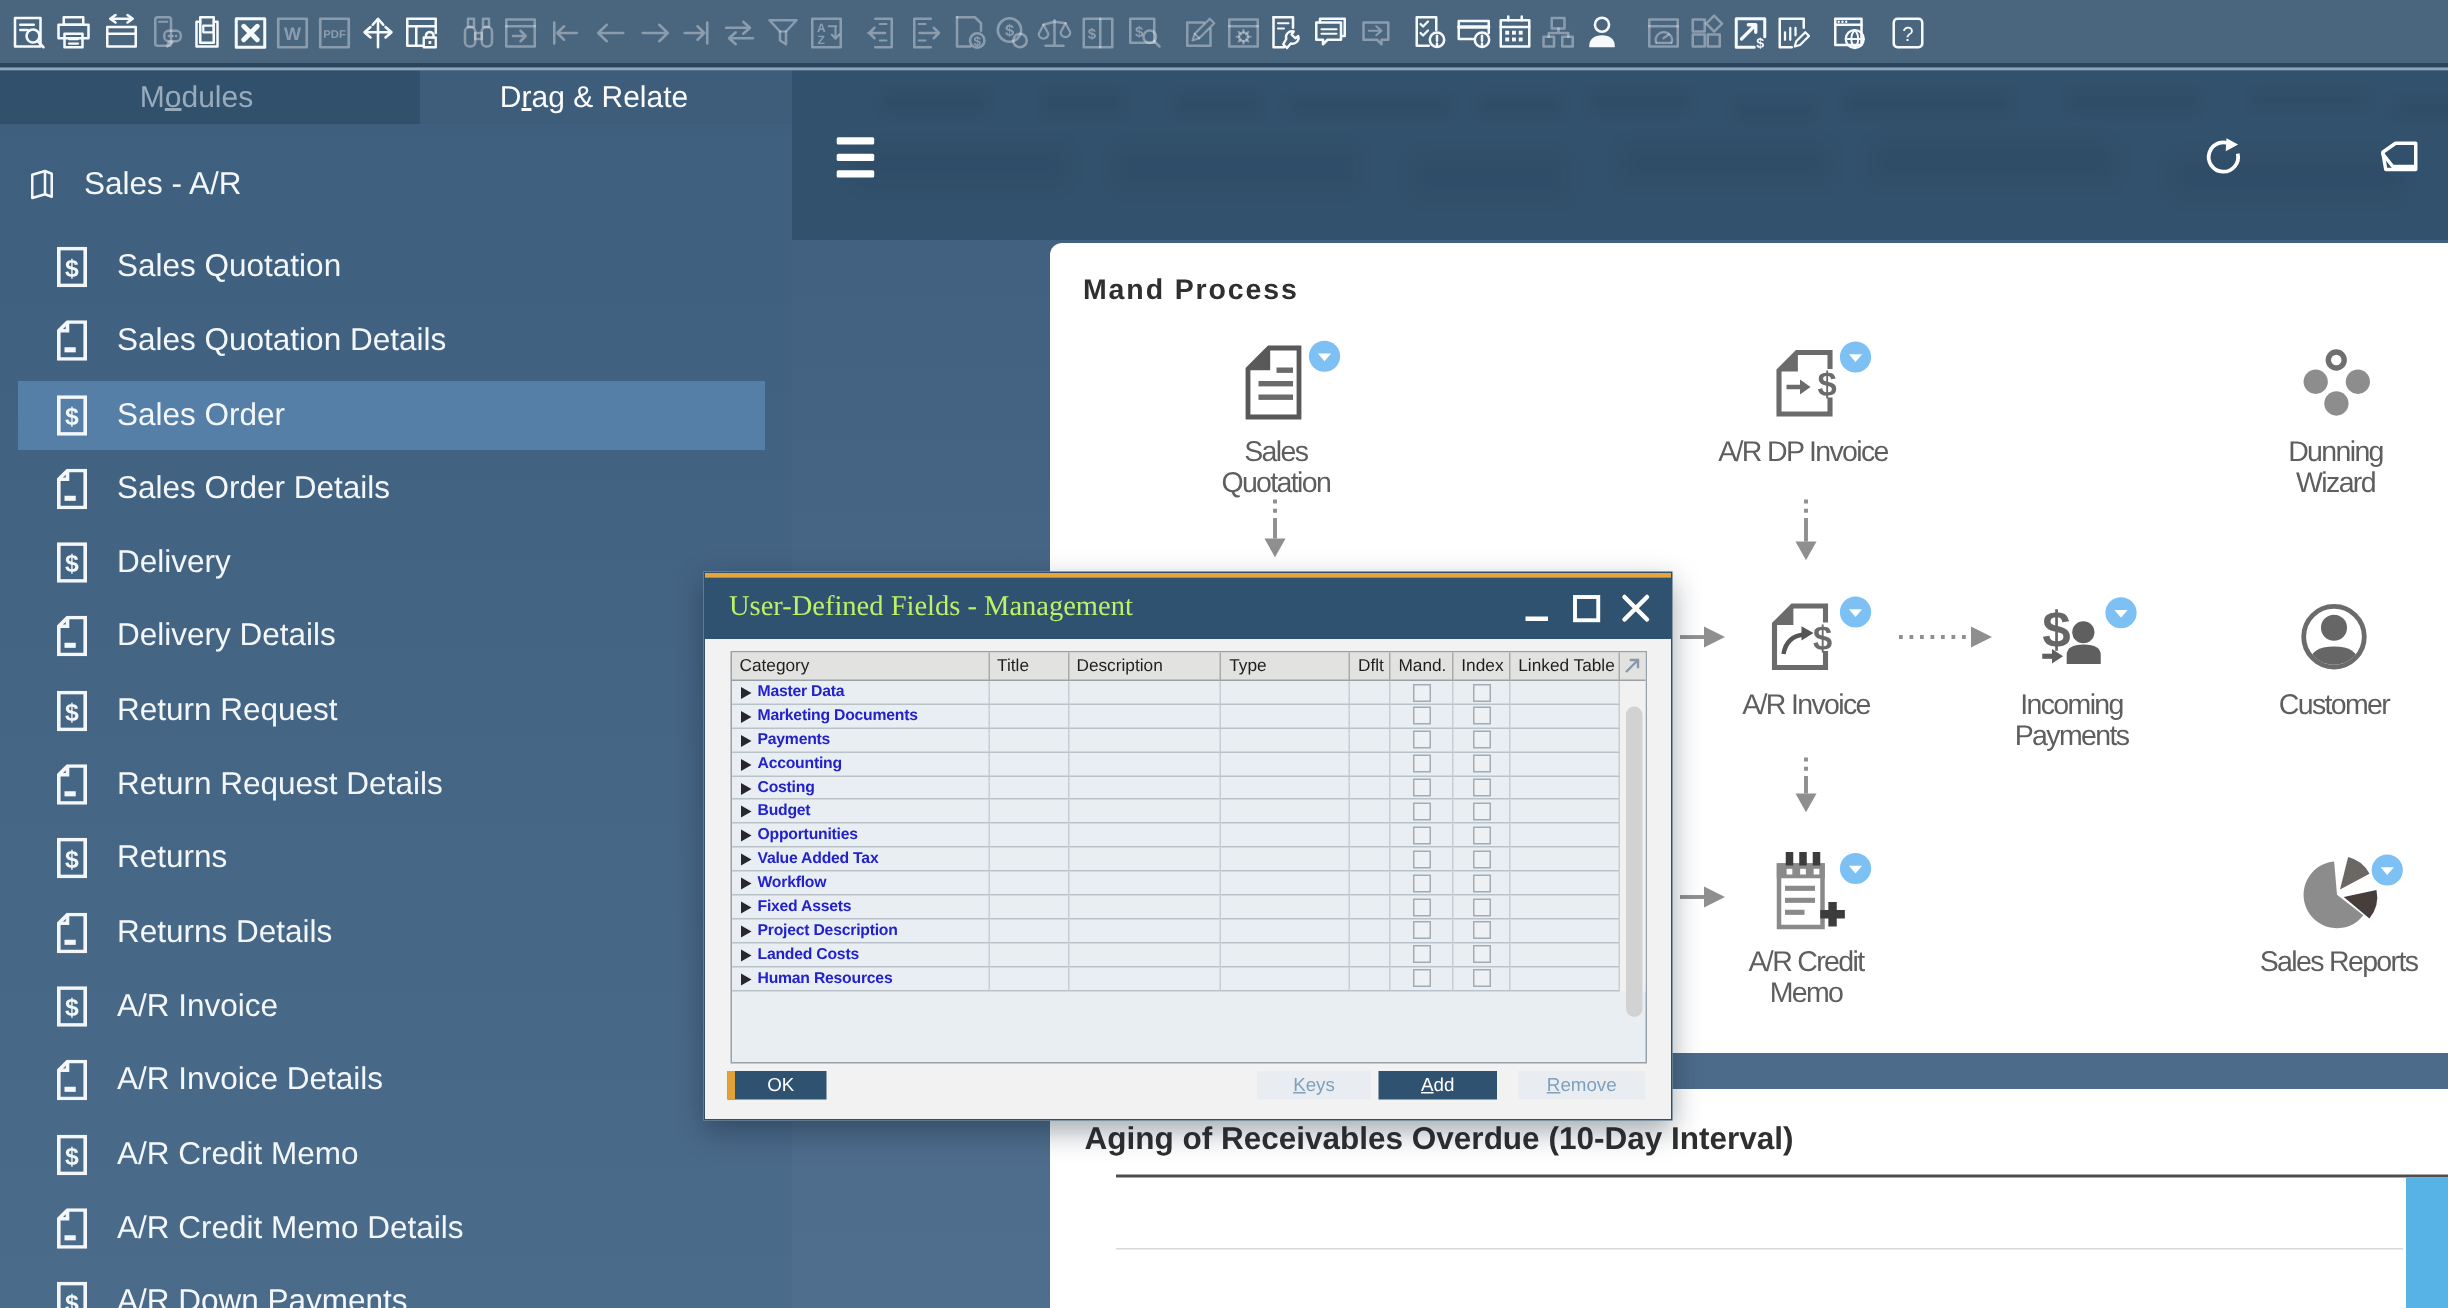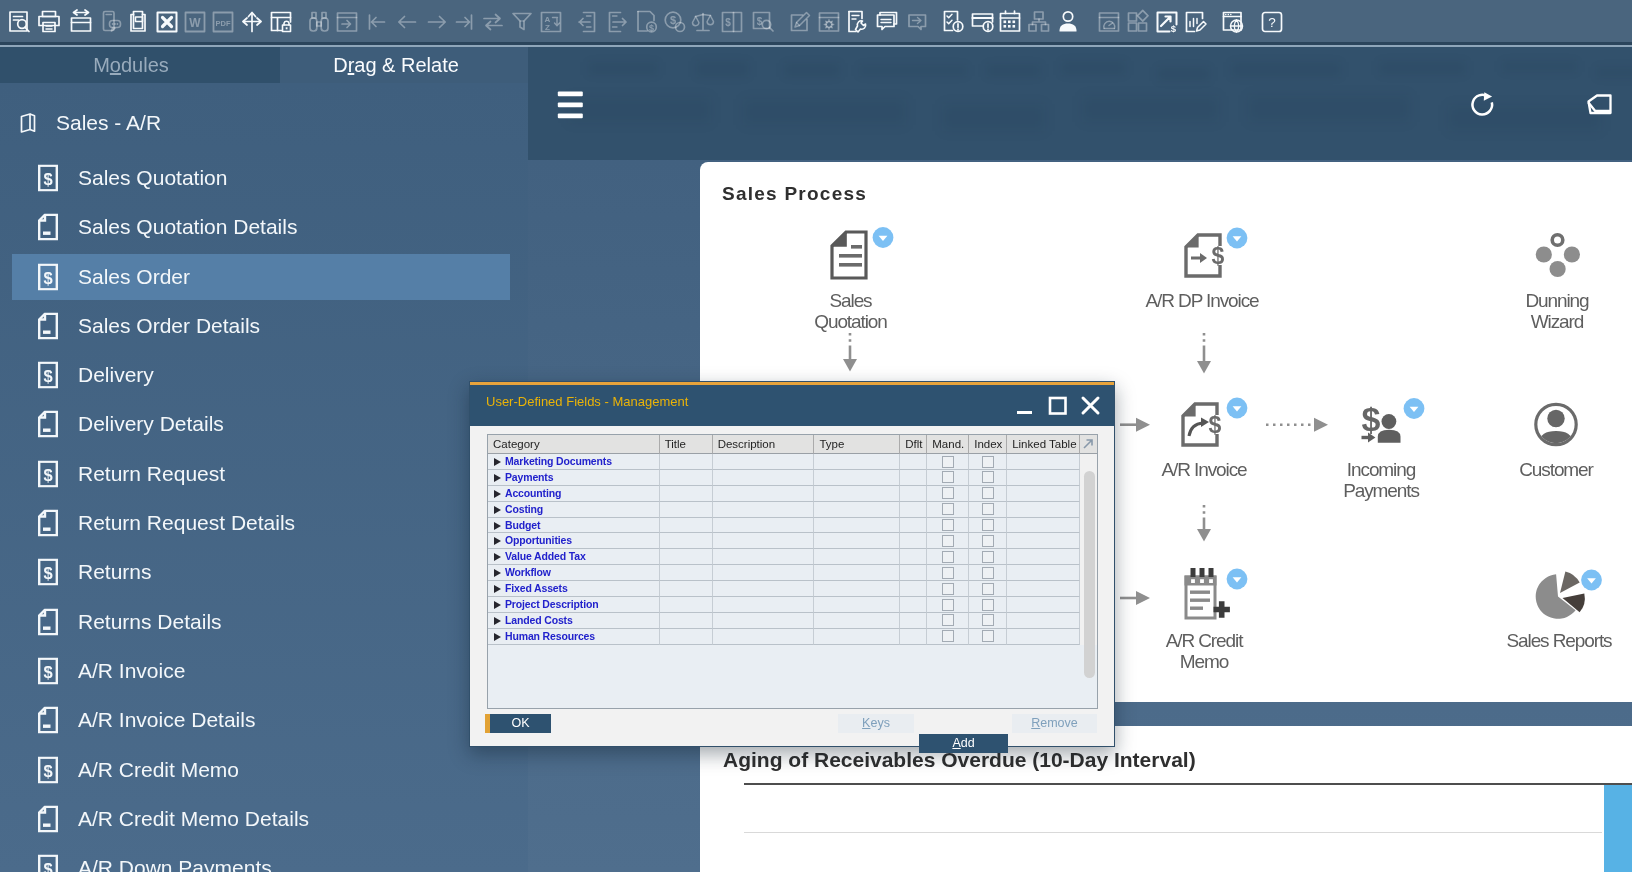--- a/index.html
+++ b/index.html
@@ -28,21 +28,21 @@
   #selrow { position:absolute; left:12px; top:171px; width:498px; height:46px; background:#557FA7; }
   #sbhead { position:absolute; left:0px; top:17px; width:600px; height:46px; }
   #sbhead .lbl { position:absolute; left:56px; top:50%; transform:translateY(-50%); font-size:21px; color:#F3F7FA; }
   #sbhead svg { position:absolute; left:17px; top:50%; transform:translateY(-50%); }
   
   .tbi { position:absolute; top:9px; width:26px; height:26px; }
   
   #dialog { left:469px; top:381px; width:646px; height:366px; background:#F1F1F1; border:1px solid #31506B; box-shadow:0 7px 18px rgba(10,25,40,0.38); }
   #dlgorange { left:0; top:0; width:644px; height:3px; background:#E7A33C; }
   #dlgtitle { left:0; top:3px; width:644px; height:41px; background:#2E5270; }
-  #dlgtitle span { position:absolute; left:16px; top:9px; font-size:13px; color:#eab308; }
+  #dlgtitle span { position:absolute; left:16px; top:9px; font-size:19px; color:#bef264;font-family:Liberation Serif, serif; }
   #dlgbody { left:0; top:44px; width:644px; height:320px; background:#F2F2F2; }
   #dtable { position:absolute; left:17px; top:8px; width:611px; height:275px; background:#E9EEF3; border:1px solid #98A2AB; }
   .dhdr { display:flex; height:19px; background:#E2E2E1; font-size:11.5px; color:#1F1F1F; }
   .dhdr > div { border-right:1px solid #ABABAB; border-bottom:1px solid #9AA0A6; padding:3px 0 0 5px; overflow:hidden; white-space:nowrap; }
   .drow { display:flex; height:15.9px; }
   .drow > div { border-right:1px solid #C6CDD4; border-bottom:1px solid #B9C1C9; overflow:hidden; white-space:nowrap; }
   .cat { font-size:10.5px; letter-spacing:-0.15px; font-weight:bold; color:#2222CC; padding-left:17px; position:relative; line-height:15px; }
   .cat:before { content:""; position:absolute; left:6px; top:4px; border-left:7px solid #26262E; border-top:4px solid transparent; border-bottom:4px solid transparent; }
   .cbx { width:12px; height:12px; border:1px solid #A3ABB4; background:#Eef1f4; margin:1.5px auto 0 auto; }
   .dbtn { position:absolute; height:19px; font-size:12.5px; text-align:center; line-height:18px; }
@@ -431,21 +431,21 @@
     <div style="position:absolute;left:1068px;top:20px;width:85px;height:11px;background:rgba(5,18,32,0.06);filter:blur(4px)"></div>
     <div style="position:absolute;left:40px;top:50px;width:143px;height:26px;background:rgba(5,18,32,0.055);filter:blur(6px)"></div>
     <div style="position:absolute;left:215px;top:52px;width:163px;height:26px;background:rgba(5,18,32,0.055);filter:blur(6px)"></div>
     <div style="position:absolute;left:414px;top:57px;width:103px;height:27px;background:rgba(5,18,32,0.055);filter:blur(6px)"></div>
     <div style="position:absolute;left:554px;top:49px;width:137px;height:26px;background:rgba(5,18,32,0.055);filter:blur(6px)"></div>
     <div style="position:absolute;left:720px;top:48px;width:162px;height:27px;background:rgba(5,18,32,0.055);filter:blur(6px)"></div>
     <div style="position:absolute;left:920px;top:58px;width:153px;height:26px;background:rgba(5,18,32,0.055);filter:blur(6px)"></div>
   </div>
   <div class="abs" id="contentbg"></div>
   <div class="abs" id="panel1"></div>
-  <div class="abs" id="p1head">Sales Process</div>
+  <div class="abs" id="p1head">Mand Process</div>
   <svg class="abs" style="left:700px;top:162px" width="932" height="540" viewBox="0 0 932 540" font-family="Liberation Sans, sans-serif">
   <path d="M132 84 L146 70 L166 70 L166 116 L132 116 Z" fill="#FFFFFF" stroke="#595959" stroke-width="3.2" stroke-linejoin="miter"></path>
   <path d="M131 84.8 L146.8 69 L146.8 84.8 Z" fill="#595959"></path>
   <rect x="151" y="83" width="11" height="3.6" fill="#6b6b6b"></rect>
   <rect x="139" y="92" width="23" height="3.6" fill="#6b6b6b"></rect>
   <rect x="139" y="101" width="23" height="3.6" fill="#6b6b6b"></rect>
   <circle cx="183" cy="75.5" r="10.4" fill="#7CC0F4"></circle>
     <path d="M178.6 73.7 h8.8 l-4.4 5.2 z" fill="#FFFFFF"></path>
   <path d="M515 73 L520 73 L520 84 M520 103 L520 114 L486 114 L486 85 L498 73 L515 73" fill="#FFFFFF" stroke="#6b6b6b" stroke-width="3.4" fill-rule="evenodd"></path>
   <path d="M485 85.6 L498.6 72 L498.6 85.6 Z" fill="#6b6b6b"></path>
@@ -688,20 +688,35 @@
           <div style="width:42px">Mand.</div>
           <div style="width:38px">Index</div>
           <div style="width:73px">Linked Table</div>
           <div style="width:17px;border-right:none;position:relative">
             <svg width="13" height="13" style="position:absolute;left:2px;top:2px" viewBox="0 0 13 13">
               <path d="M2 11 L10 3 M4.5 3 H10 V8.5" stroke="#8899AA" stroke-width="1.6" fill="none"></path>
             </svg>
           </div>
         </div>
   <div class="drow">
+          <div class="cat" style="width:172px">Master Data</div>
+          <div style="width:53px"></div>
+          <div style="width:102px"></div>
+          <div style="width:86px"></div>
+          <div style="width:27px"></div>
+          <div style="width:42px">
+            <div class="cbx"></div>
+          </div>
+          <div style="width:38px">
+            <div class="cbx"></div>
+          </div>
+          <div style="width:73px"></div>
+          <div style="width:17px;border-right:none;background:#F1F1F1;border-bottom:none"></div>
+        </div>
+  <div class="drow">
           <div class="cat" style="width:172px">Marketing Documents</div>
           <div style="width:53px"></div>
           <div style="width:102px"></div>
           <div style="width:86px"></div>
           <div style="width:27px"></div>
           <div style="width:42px">
             <div class="cbx"></div>
           </div>
           <div style="width:38px">
             <div class="cbx"></div>
@@ -872,15 +887,15 @@
             <div class="cbx"></div>
           </div>
           <div style="width:73px"></div>
           <div style="width:17px;border-right:none;background:#F1F1F1;border-bottom:none"></div>
         </div>
   </div>
   <div style="position:absolute;left:613.5px;top:45px;width:11px;height:207px;background:#D2D2D2;border-radius:6px"></div>
   </div>
   <div class="dbtn dark" style="left:15px;top:332px;width:66px;border-left:5px solid #E2A235">OK</div>
   <div class="dbtn lite" style="left:368px;top:332px;width:76px"><u>K</u>eys</div>
-  <div class="dbtn dark" style="left:449px;top:352px;width:89px"><u>A</u>dd</div>
+  <div class="dbtn dark" style="left:449px;top:332px;width:79px"><u>A</u>dd</div>
   <div class="dbtn lite" style="left:542px;top:332px;width:85px"><u>R</u>emove</div>
   </div>
 
 </body></html>

